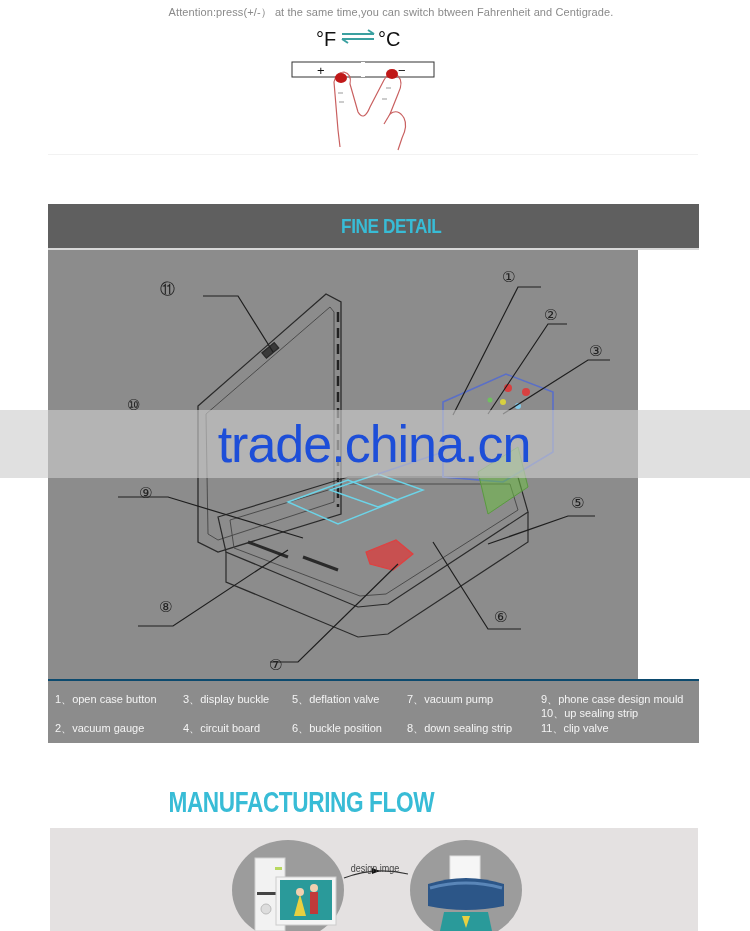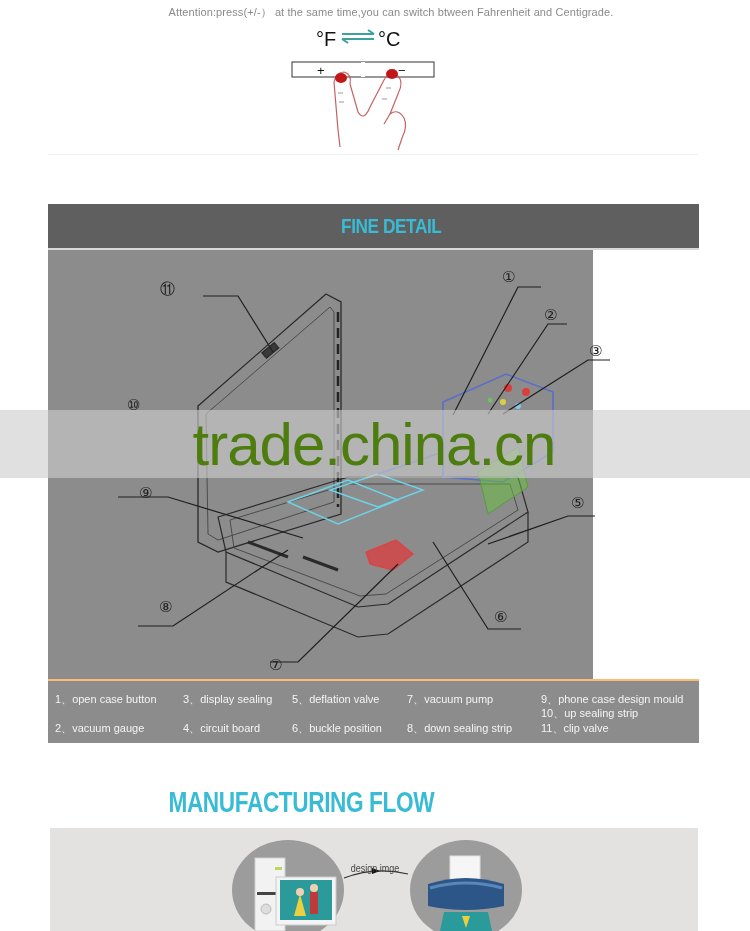--- a/index.html
+++ b/index.html
@@ -9,46 +9,46 @@
   .attention {
     position: absolute; left: 0; top: 5px; width: 750px; text-align: center;
     font-size: 11px; color: #8a8a8a; letter-spacing: 0.1px; padding-left: 32px;
   }
   .fc-wrap { position: absolute; left: 286px; top: 22px; width: 160px; height: 132px; }
   .fc-wrap svg { display: block; }
 
   .sep-line { position: absolute; left: 48px; top: 154px; width: 650px; height: 1px; background: #f2f2f2; }
 
   
-  .fd-panel { position: absolute; left: 48px; top: 204px; width: 545px; height: 539px; background: #8c8c8c; }
+  .fd-panel { position: absolute; left: 48px; top: 204px; width: 590px; height: 539px; background: #8c8c8c; }
   .fd-header {
     position: absolute; left: 0; top: 0; width: 651px; height: 46px; background: #5f5f5f;
     border-bottom: 2px solid #d8d8d8;
     display: flex; align-items: center; justify-content: center;
   }
   .fd-title-strong {
     font-family: "Liberation Sans", sans-serif; font-weight: bold; font-size: 21px;
     color: #38bcd6; letter-spacing: -0.5px; transform: scaleX(0.82); transform-origin: right center;
     display: inline-block; margin-right: -14px;
   }
   .fd-title-rest { font-size: 16px; color: #d4d4d4; letter-spacing: 0.2px; }
 
   .fd-diagram { position: absolute; left: 0; top: 48px; width: 651px; height: 425px; }
   .fd-diagram svg { display: block; }
 
   .watermark {
     position: absolute; left: 0; top: 410px; width: 750px; height: 68px;
     background: rgba(205,205,205,0.62);
     display: flex; align-items: center; justify-content: center;
   }
-  .watermark span { font-size: 60px; color: #4d7c0f; letter-spacing: -1px; font-family: "Liberation Sans", sans-serif; margin-left: -2px; }
+  .watermark span { font-size: 52px; color: #1d4ed8; letter-spacing: -1px; font-family: "Liberation Sans", sans-serif; margin-left: -2px; }
 
   .legend {
     position: absolute; left: 0; top: 475px; width: 651px; height: 64px;
-    border-top: 2px solid #fdba74; background: #8c8c8c;
+    border-top: 2px solid #0c4a6e; background: #8c8c8c;
   }
   .legend-item { position: absolute; font-size: 11px; color: #f4f4f4; white-space: nowrap; }
 
   
   .mf-title {
     position: absolute; left: 0; top: 786px; width: 602px; text-align: center;
   }
   .mf-title span {
     display: inline-block; font-family: "Liberation Sans", sans-serif; font-weight: bold;
     font-size: 29px; color: #38bcd6; transform: scaleX(0.78); letter-spacing: -0.5px;
@@ -161,21 +161,21 @@
         <text x="111" y="360">⑧</text>
         <text x="446" y="370">⑥</text>
         <text x="221" y="418">⑦</text>
       </g>
     </svg>
   </div>
 
   <div class="legend">
     <div class="legend-item" style="left:7px;top:11px"><span>1、</span><span>open case button</span></div>
     <div class="legend-item" style="left:7px;top:40px"><span>2、</span><span>vacuum gauge</span></div>
-    <div class="legend-item" style="left:135px;top:11px"><span>3、</span><span>display sealing</span></div>
+    <div class="legend-item" style="left:135px;top:11px"><span>3、</span><span>display buckle</span></div>
     <div class="legend-item" style="left:135px;top:40px"><span>4、</span><span>circuit board</span></div>
     <div class="legend-item" style="left:244px;top:11px"><span>5、</span><span>deflation valve</span></div>
     <div class="legend-item" style="left:244px;top:40px"><span>6、</span><span>buckle position</span></div>
     <div class="legend-item" style="left:359px;top:11px"><span>7、</span><span>vacuum pump</span></div>
     <div class="legend-item" style="left:359px;top:40px"><span>8、</span><span>down sealing strip</span></div>
     <div class="legend-item" style="left:493px;top:11px"><span>9、</span><span>phone case design mould</span></div>
     <div class="legend-item" style="left:493px;top:25px"><span>10、</span><span>up sealing strip</span></div>
     <div class="legend-item" style="left:493px;top:40px"><span>11、</span><span>clip valve</span></div>
   </div>
 </div>

